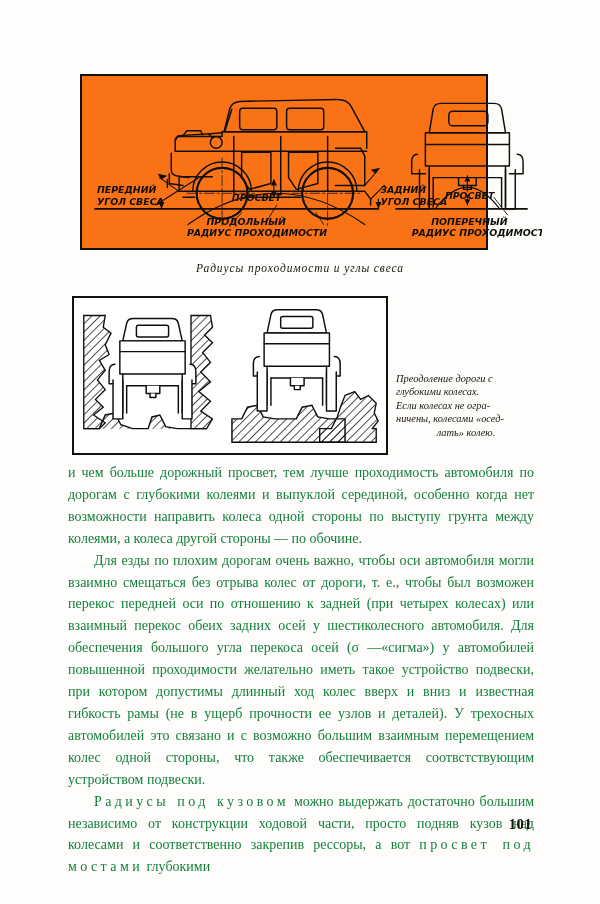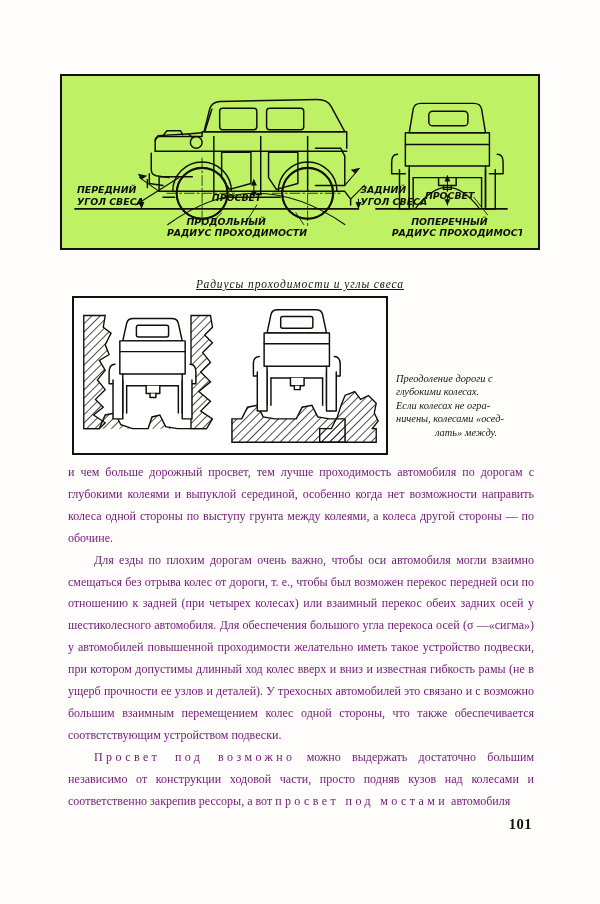--- a/index.html
+++ b/index.html
@@ -18,41 +18,40 @@
 
   .page {
     position: absolute;
     inset: 0;
     background: #fefdfb;
   }
 
   
   #figure-one {
     position: absolute;
-    left: 60px;
+    left: 80px;
     top: 74px;
-    width: 480px;
+    width: 408px;
     height: 176px;
     border: 2px solid #13110e;
-    background: #bef264;
+    background: #f97316;
     box-sizing: border-box;
   }
   #figure-one svg, #figure-two svg { display: block; }
 
   .fig-caption {
     position: absolute;
     left: 68px;
-    top: 278px;
+    top: 262px;
     width: 464px;
     text-align: center;
     font-style: italic;
     font-size: 11.5px;
     letter-spacing: 0.9px;
     color: #17150f;
-    text-decoration: underline;
   }
 
   
   #figure-two {
     position: absolute;
     left: 72px;
     top: 296px;
     width: 316px;
     height: 159px;
     border: 2px solid #13110e;
@@ -73,24 +72,24 @@
   }
   #side-caption .ln { display: block; }
   #side-caption .ln.c { text-align: center; }
 
   
   #body-text {
     position: absolute;
     left: 68px;
     top: 462px;
     width: 466px;
-    font-size: 12px;
+    font-size: 14px;
     line-height: 21.9px;
     text-align: justify;
-    color: #701a75;
+    color: #15803d;
   }
   #body-text p {
     margin: 0;
     text-indent: 26px;
     text-align: justify;
   }
   #body-text p.noindent { text-indent: 0; }
   .spaced { letter-spacing: 3.4px; }
 
   #page-number {
@@ -324,24 +323,24 @@
         <path d="M257 76 L257 116 L267 116 L267 76"></path>
       </g>
     </svg>
   </div>
 
   <div id="side-caption">
     <span class="ln">Преодоление  дороги  с</span>
     <span class="ln">глубокими         колесах.</span>
     <span class="ln">Если  колесах  не  огра-</span>
     <span class="ln">ничены,  колесами «осед-</span>
-    <span class="ln c">лать»  между.</span>
+    <span class="ln c">лать»  колею.</span>
   </div>
 
   <div id="body-text">
       <p class="noindent"><span>и чем больше дорожный просвет, тем лучше проходимость автомобиля по дорогам с глубокими колеями и выпуклой серединой, особенно когда нет возможности направить колеса одной стороны по выступу грунта между колеями, а колеса другой стороны — по обочине.</span></p>
       <p><span>Для езды по плохим дорогам очень важно, чтобы оси автомобиля могли взаимно смещаться без отрыва колес от дороги, т. е., чтобы был возможен перекос передней оси по отношению к задней (при четырех колесах) или взаимный перекос обеих задних осей у шестиколесного автомобиля. Для обеспечения большого угла перекоса осей (σ —«сигма») у автомобилей повышенной проходимости желательно иметь такое устройство подвески, при котором допустимы длинный ход колес вверх и вниз и известная гибкость рамы (не в ущерб прочности ее узлов и деталей). У трехосных автомобилей это связано и с возможно большим взаимным перемещением колес одной стороны, что также обеспечивается соотвстствующим устройством подвески.</span></p>
-      <p><span class="spaced">Просвет под возможно</span><span> можно выдержать достаточно большим независимо от конструкции ходовой части, просто подняв кузов над колесами и соответственно закрепив рессоры, а вот </span><span class="spaced">просвет под мостами</span><span>  автомобиля</span></p>
+      <p><span class="spaced">Радиусы под кузовом</span><span> можно выдержать достаточно большим независимо от конструкции ходовой части, просто подняв кузов над колесами и соответственно закрепив рессоры, а вот </span><span class="spaced">просвет под мостами</span><span>  глубокими</span></p>
     </div>
 
   <div id="page-number">101</div>
 
 </div>
 
 </body></html>

